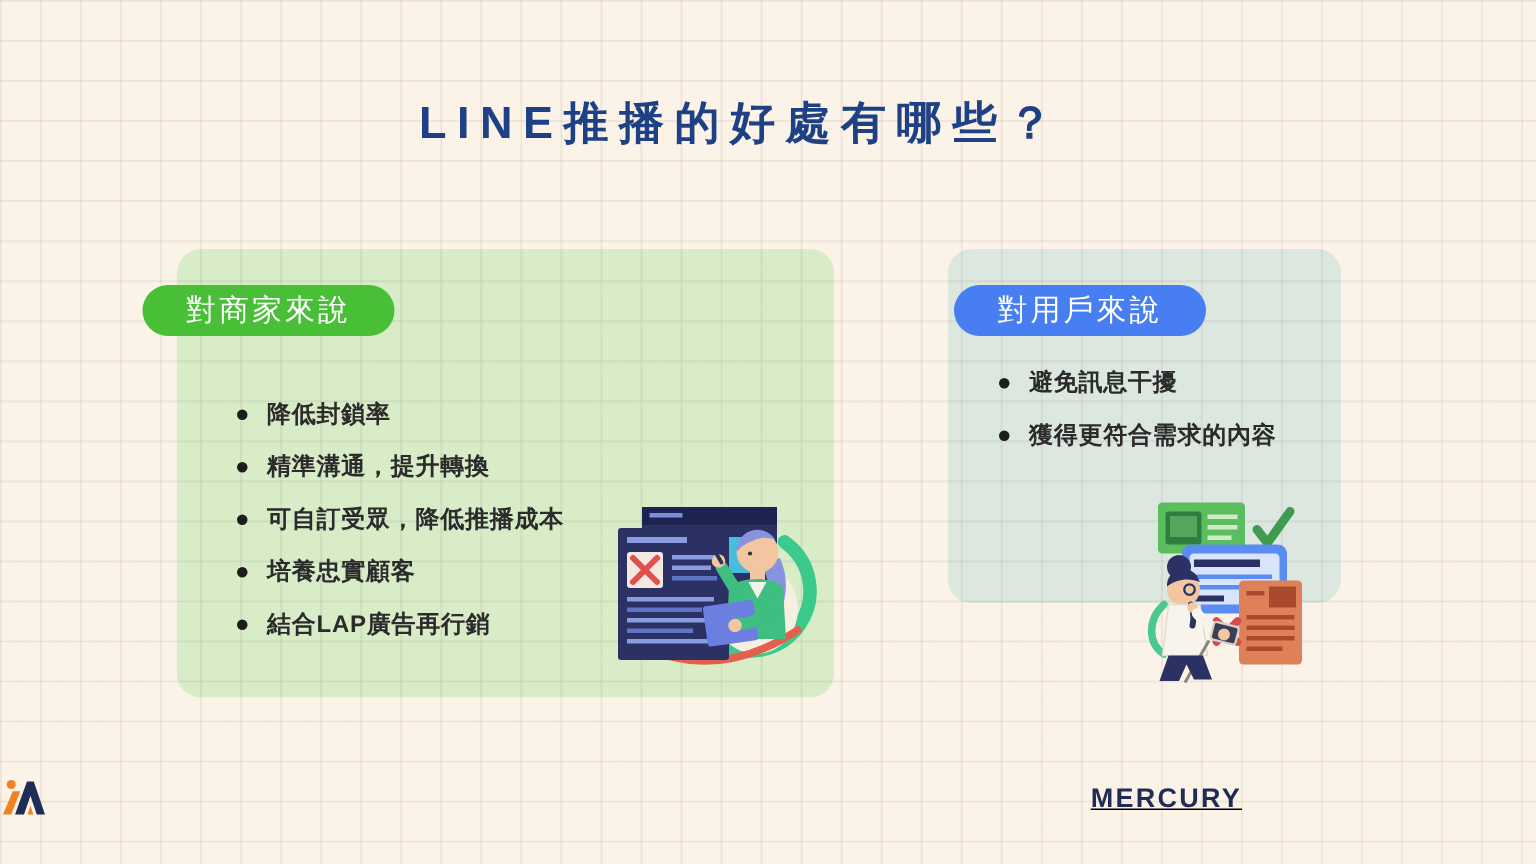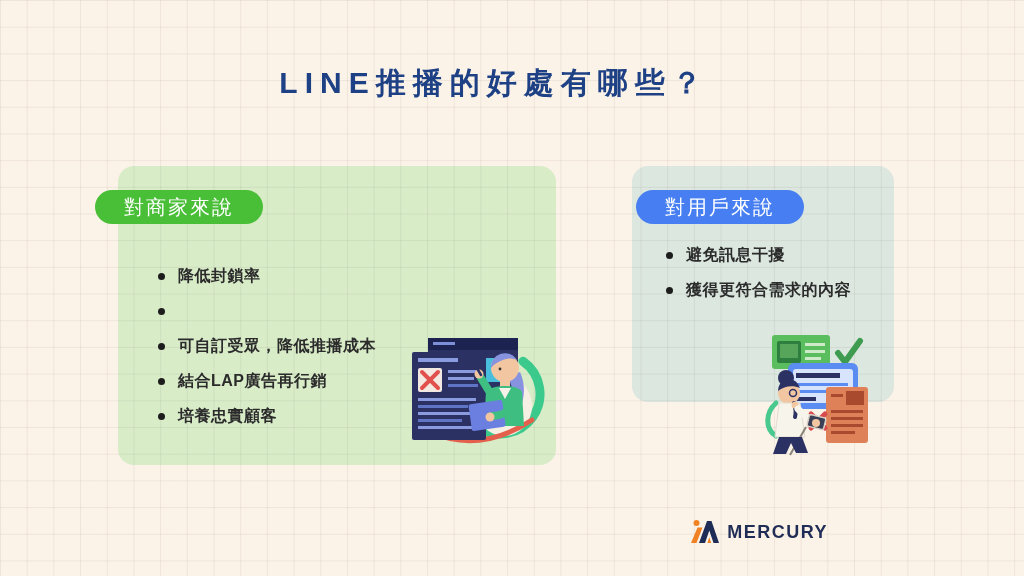--- a/index.html
+++ b/index.html
@@ -47,21 +47,21 @@
   }
   .dot{
     width:7px;height:7px;border-radius:50%;background:#1d1d1d;
     margin-right:13px;flex:0 0 auto;
   }
   .illus{position:absolute;}
   .illus-merchant{left:408px;top:332px;}
   .illus-user{left:746px;top:333px;}
   .brand{
     position:absolute;left:0;top:516px;width:828px;height:32px;
-    display:flex;align-items:center;justify-content:flex-end;gap:8px;
+    display:flex;align-items:center;justify-content:space-between;gap:8px;text-decoration:underline;
   }
   .brand-text{
     font-size:18px;font-weight:800;color:#1F2C55;letter-spacing:1.5px;
   }
 </style>
 </head>
 <body>
 
 <div class="canvas">
 
@@ -69,32 +69,33 @@
 
   <section class="card card-merchant"></section>
   <div class="badge badge-merchant">對商家來說</div>
   <ul class="bullets bullets-merchant">
     <li>
         <span class="dot"></span>
         <span>降低封鎖率</span>
       </li>
     <li>
         <span class="dot"></span>
+        <span>精準溝通，提升轉換</span>
       </li>
     <li>
         <span class="dot"></span>
         <span>可自訂受眾，降低推播成本</span>
       </li>
     <li>
         <span class="dot"></span>
+        <span>培養忠實顧客</span>
+      </li>
+    <li>
+        <span class="dot"></span>
         <span>結合LAP廣告再行銷</span>
-      </li>
-    <li>
-        <span class="dot"></span>
-        <span>培養忠實顧客</span>
       </li>
   </ul>
 
   <svg class="illus illus-merchant" width="140" height="118" viewBox="0 0 140 118">
     <circle cx="92" cy="62" r="40" fill="none" stroke="#3CC98C" stroke-width="9" stroke-linecap="round" stroke-dasharray="200 52" transform="rotate(-55 92 62)"></circle>
     <ellipse cx="96" cy="74" rx="28" ry="30" fill="#F6EFE3"></ellipse>
     <path d="M22 100 Q 72 122 124 88" stroke="#E4604D" stroke-width="5" fill="none" stroke-linecap="round"></path>
 
     <rect x="20" y="6" width="90" height="52" rx="3" fill="#2B3263"></rect>
     <rect x="20" y="6" width="90" height="12" fill="#1C2350"></rect>

